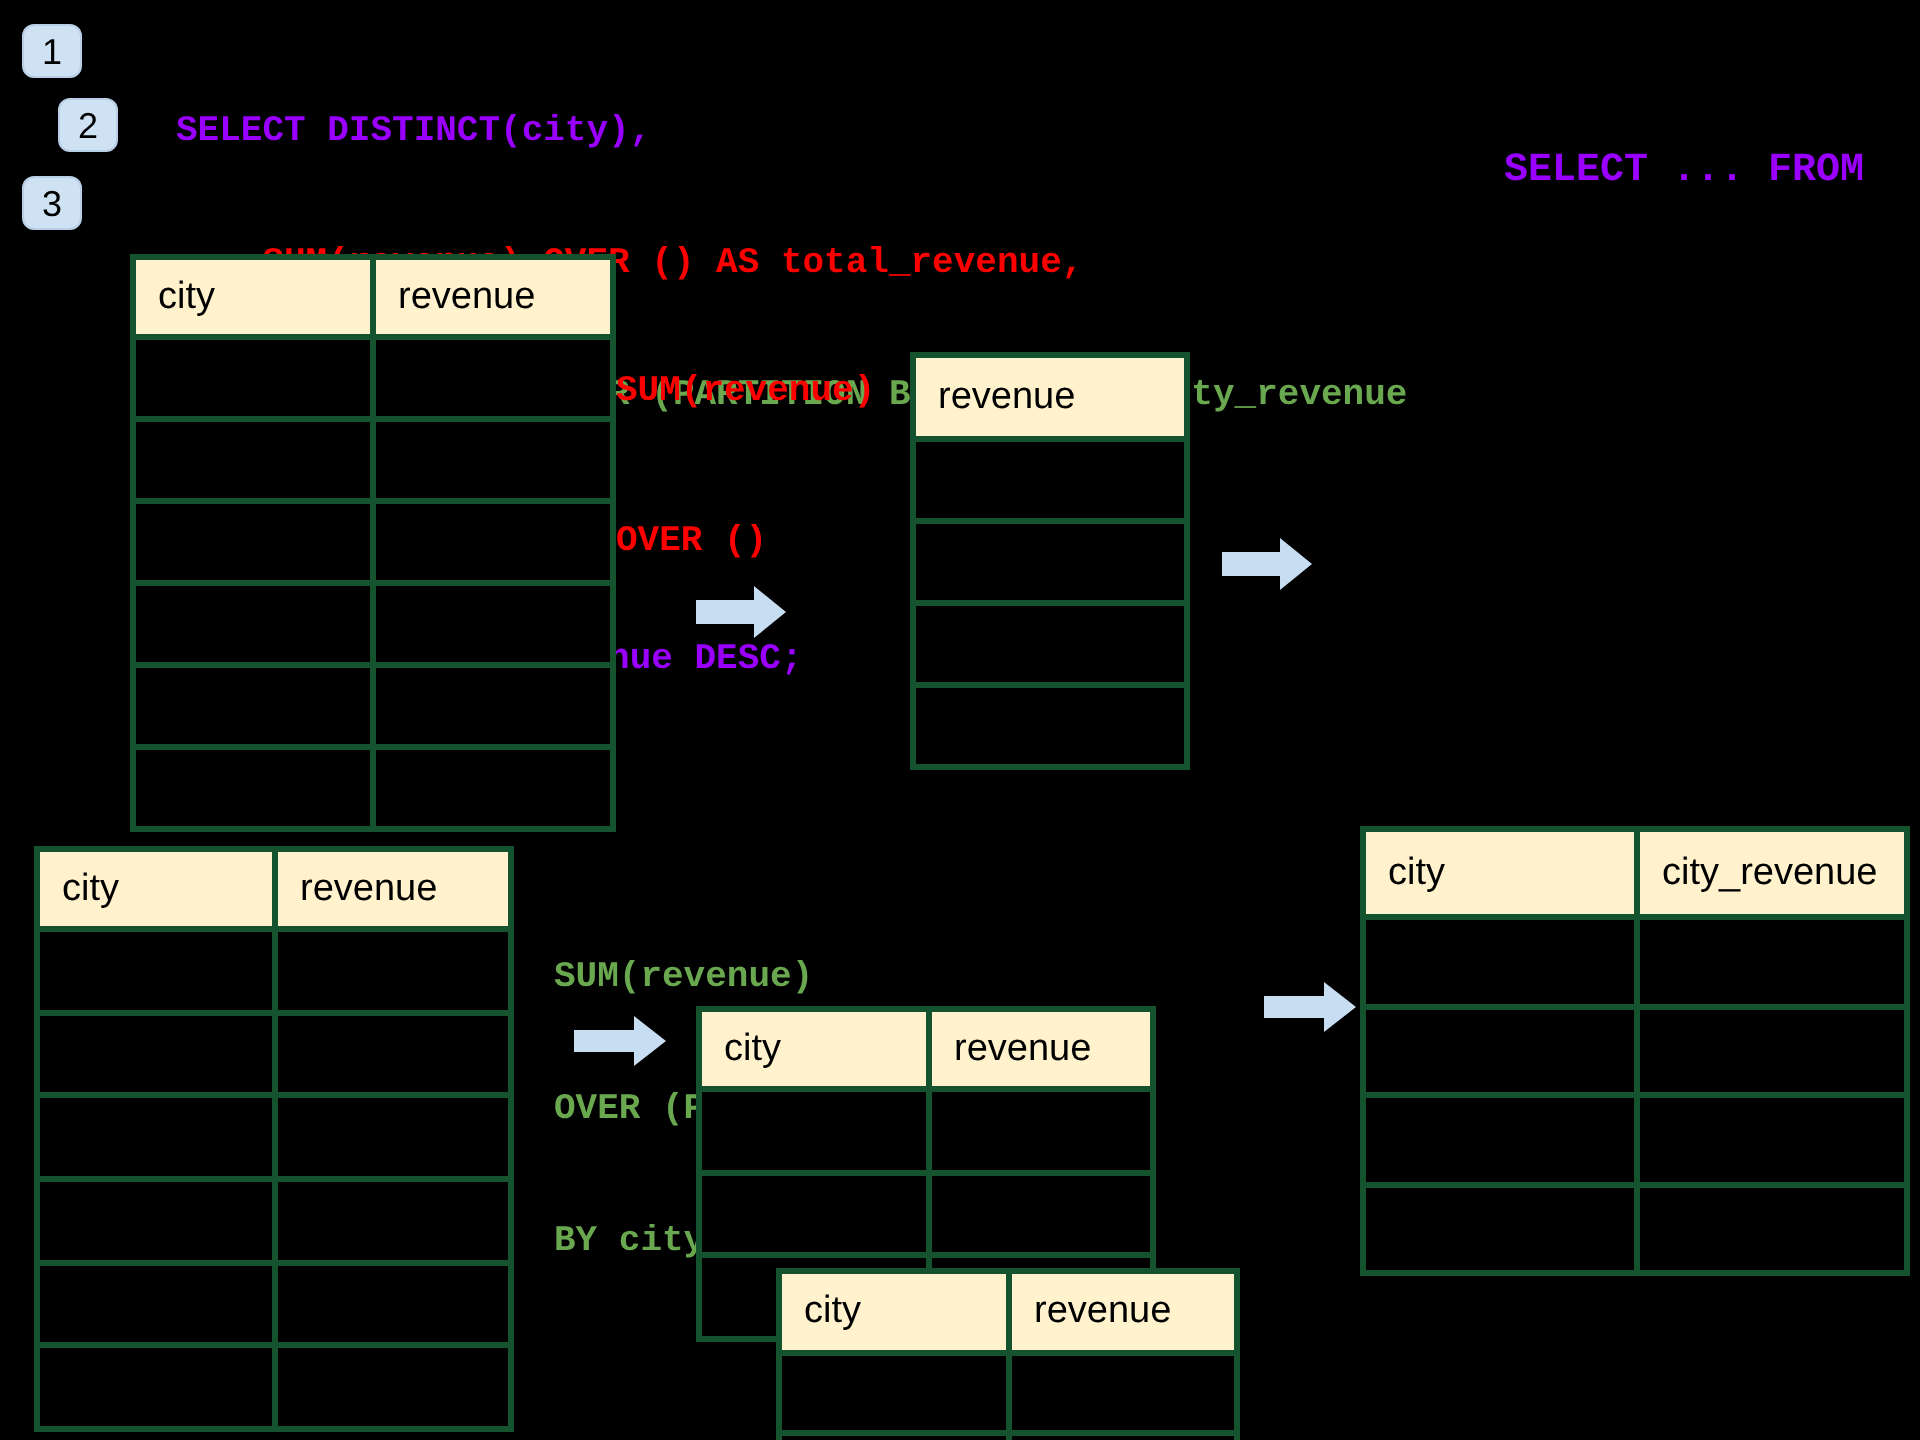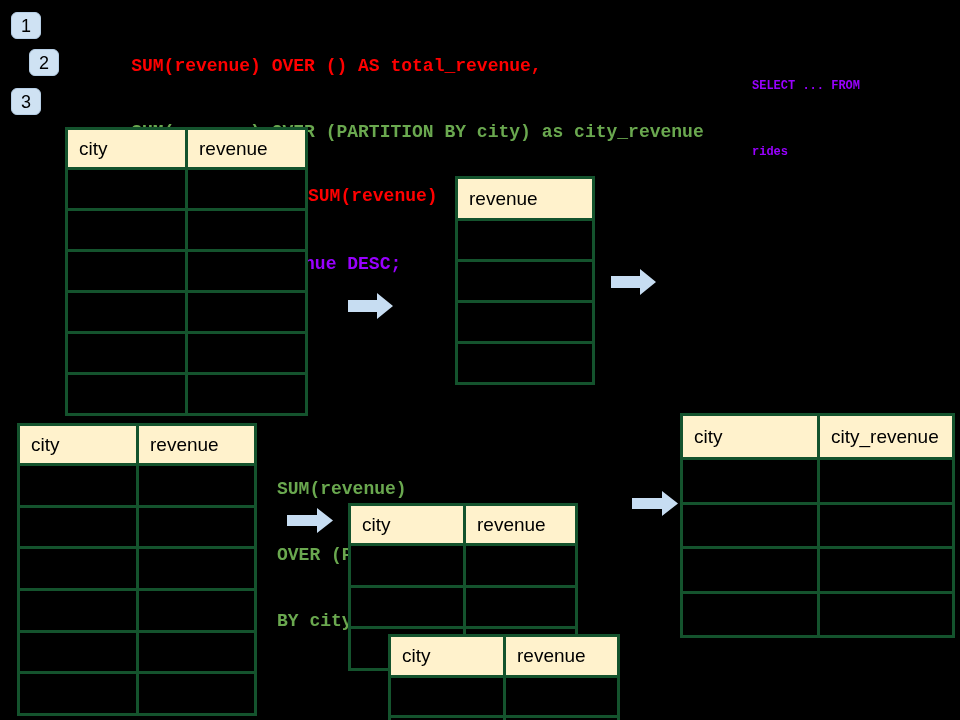--- a/index.html
+++ b/index.html
@@ -25,21 +25,21 @@
   }
 
   
   .code{
     position:absolute;
     font-family:"Liberation Mono",monospace;
     font-weight:bold;
     white-space:pre;
   }
   .code-main{left:88px;top:11px;font-size:18px;line-height:22px;}
-  .code-side{left:752px;top:31px;font-size:12px;line-height:22px;}
+  .code-side{left:752px;top:31px;font-size:20px;line-height:22px;}
   .ann-total{left:308px;top:134px;font-size:18px;line-height:25px;}
   .ann-part{left:277px;top:434px;font-size:18px;line-height:22px;}
   .c-purple{color:#9900ff;}
   .c-red{color:#ff0000;}
   .c-green{color:#6aa84f;}
 
   
   .tbl{
     position:absolute;
     border-collapse:collapse;
@@ -63,33 +63,34 @@
   .arrow{position:absolute;}
 </style>
 </head>
 <body>
 
 <div class="badge" style="left:11px;top:12px">1</div>
 <div class="badge" style="left:29px;top:49px">2</div>
 <div class="badge" style="left:11px;top:88px">3</div>
 
 <div class="code code-main">
+  <div class="c-purple">SELECT DISTINCT(city),</div>
   <div class="c-red">    SUM(revenue) OVER () AS total_revenue,</div>
   <div class="c-green">    SUM(revenue) OVER (PARTITION BY city) as city_revenue</div>
   <div class="c-purple">  FROM rides</div>
   <div class="c-purple">  ORDER by city_revenue DESC;</div>
 </div>
 
 <div class="code code-side c-purple">
   <div>SELECT ... FROM</div>
-  <div>rides</div>
 </div>
 
 <div class="code ann-total c-red">
   <div>SUM(revenue)</div>
+  <div>OVER ()</div>
 </div>
 
 <div class="code ann-part c-green">
   <div>SUM(revenue)</div>
   <div>OVER (PARTITION</div>
   <div>BY city)</div>
 </div>
 
 <table class="tbl" style="left:65px;top:127px;width:240px">
   <colgroup>

